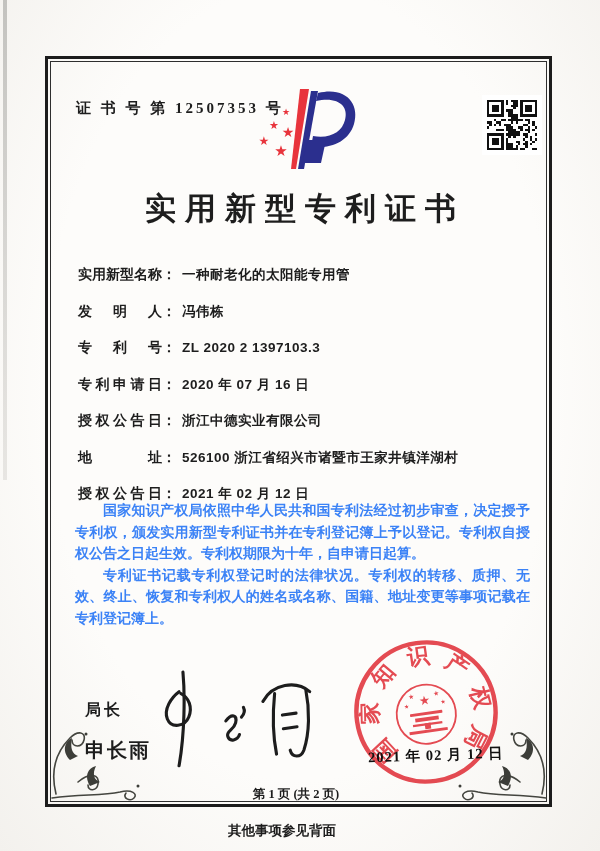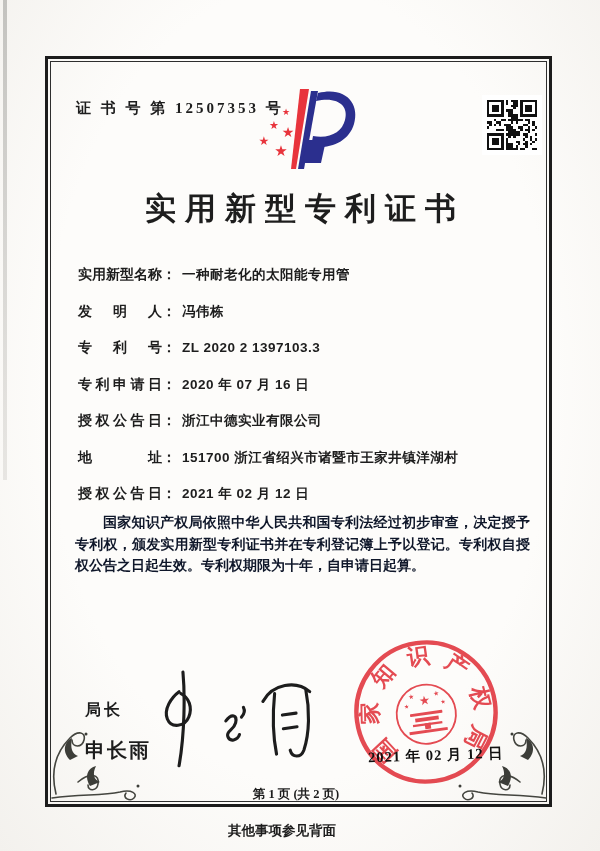--- a/index.html
+++ b/index.html
@@ -20,22 +20,22 @@
   .title{position:absolute;left:0;top:188px;width:600px;text-align:center;
     font-size:31px;font-weight:700;letter-spacing:9px;padding-left:10px;box-sizing:border-box;}
   .fields{position:absolute;left:78px;top:263px;width:456px;}
   .row{margin-bottom:12px;font-size:14px;font-weight:700;line-height:24.5px;white-space:nowrap;}
   .lbl{display:inline-block;width:84px;text-align:justify;text-align-last:justify;vertical-align:bottom;}
   .sep{font-weight:700;}
   .val{margin-left:6px;letter-spacing:.5px;font-family:"Liberation Sans","DejaVu Sans",sans-serif;font-size:13.5px;}
   .grant-row{display:flex;font-size:14px;font-weight:700;line-height:24.5px;white-space:nowrap;margin-top:0;}
   .grant-group1{width:225px;}
   .grant-group2{}
-  .paras{position:absolute;left:75px;top:512px;width:455px;font-size:14px;line-height:21.6px;
-    text-align:justify;color:#0f172a;font-weight:600;font-family:Liberation Serif, serif;}
+  .paras{position:absolute;left:75px;top:500px;width:455px;font-size:14px;line-height:21.6px;
+    text-align:justify;color:#3b82f6;font-weight:600;font-family:Liberation Serif, serif;}
   .paras p{margin:0;text-indent:2em;}
   .director-title{position:absolute;left:85px;top:700px;font-size:16px;font-weight:700;letter-spacing:3px;
     font-family:"Liberation Sans","DejaVu Sans",sans-serif;}
   .director-name{position:absolute;left:85px;top:737px;font-size:20px;font-weight:700;letter-spacing:2px;
     font-family:"Liberation Sans","DejaVu Sans",sans-serif;}
   .signature{position:absolute;left:142px;top:664px;width:195px;height:108px;z-index:4;}
   .seal{position:absolute;left:352px;top:638px;width:148px;height:148px;transform:rotate(-8deg);
     opacity:.92;z-index:3;}
   .seal-char{font-size:30px;font-weight:700;fill:#e23c44;text-anchor:middle;
     font-family:"Liberation Serif","DejaVu Serif",serif;}
@@ -219,31 +219,32 @@
   <div class="row">
     <span class="lbl">专利号</span><span class="sep">：</span><span class="val">ZL 2020 2 1397103.3</span>
   </div>
   <div class="row">
     <span class="lbl">专利申请日</span><span class="sep">：</span><span class="val">2020 年 07 月 16 日</span>
   </div>
   <div class="row">
     <span class="lbl">授权公告日</span><span class="sep">：</span><span class="val">浙江中德实业有限公司</span>
   </div>
   <div class="row">
-    <span class="lbl">地址</span><span class="sep">：</span><span class="val">151700 浙江省绍兴市诸暨市王家井镇洋湖村</span>
+    <span class="lbl">地址</span><span class="sep">：</span><span class="val">526100 浙江省绍兴市诸暨市王家井镇洋湖村</span>
   </div>
   <div class="grant-row">
     <div class="grant-group1">
       <span class="lbl">授权公告日</span><span class="sep">：</span><span class="val">2021 年 02 月 12 日</span>
     </div>
   </div>
 </div>
 
 <div class="paras">
   <p>国家知识产权局依照中华人民共和国专利法经过初步审查，决定授予专利权，颁发实用新型专利证书并在专利登记簿上予以登记。专利权自授权公告之日起生效。专利权期限为十年，自申请日起算。</p>
+  <p>专利证书记载专利权登记时的法律状况。专利权的转移、质押、无效、终止、恢复和专利权人的姓名或名称、国籍、地址变更等事项记载在专利登记簿上。</p>
 </div>
 
 <div class="director-title">局长</div>
 <div class="director-name">申长雨</div>
 
 <div class="signature">
   <svg width="195" height="108" viewBox="0 0 200 110" fill="none" stroke="#1d1d1d" stroke-width="3.2" stroke-linecap="round">
     <path d="M38,28 C30,34 22,46 26,56 C30,66 44,64 48,54 C52,44 48,34 40,30"></path>
     <path d="M42,8 C44,30 44,70 38,104"></path>
     <path d="M86,58 C92,50 98,52 96,60 C94,68 86,68 88,74 C90,80 98,78 100,72"></path>

